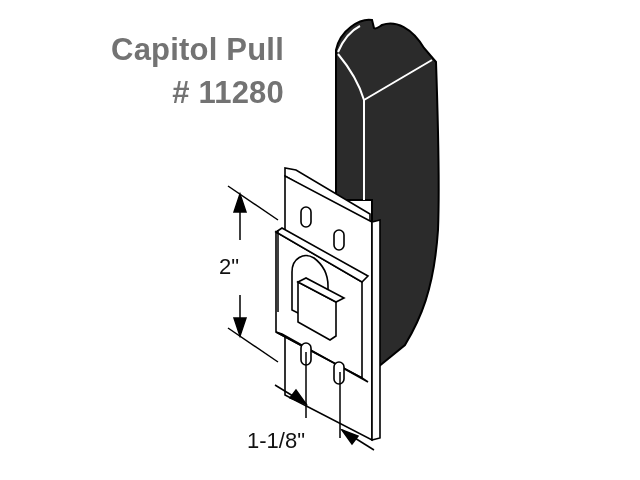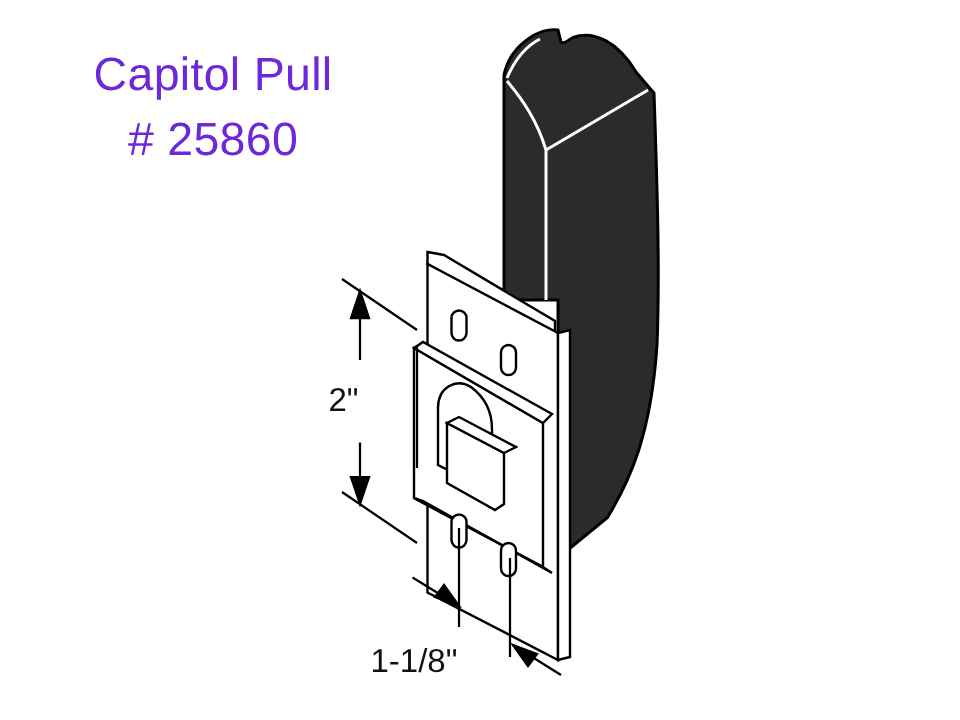--- a/index.html
+++ b/index.html
@@ -1,29 +1,29 @@
 <!DOCTYPE html>
 <html><head>
   <meta charset="utf-8">
   <style>
     html, body { margin: 0; padding: 0; background: #ffffff; }
     body { width: 640px; height: 480px; position: relative; overflow: hidden; font-family: "Liberation Sans", sans-serif; }
-    .title { position: absolute; left: 0; width: 284px; text-align: center; font-weight: normal; font-size: 31px; color: #6d28d9; line-height: 1; letter-spacing: 0.2px; }
+    .title { position: absolute; left: 0; width: 284px; text-align: right; font-weight: bold; font-size: 31px; color: #737373; line-height: 1; letter-spacing: 0.2px; }
     .t1 { top: 34px; }
     .t2 { top: 77px; }
     .dim-label { position: absolute; font-size: 22px; color: #111; line-height: 1; }
     .dim-height { left: 219px; top: 256px; }
     .dim-width { left: 247px; top: 430px; }
     svg.drawing { position: absolute; left: 0; top: 0; }
   </style>
 </head>
 <body>
 
 <div class="title t1">Capitol Pull</div>
-<div class="title t2"># 25860</div>
+<div class="title t2"># 11280</div>
 
 <svg class="drawing" width="640" height="480" viewBox="0 0 640 480">
 
   <g>
     <path d="M336,50 C340,30 360,18 372,20 L374,28 C376,30 380,26 382,25 C396,20 412,28 424,48 L436,62 C438,120 440,180 438,230 C434,290 420,320 405,345 L372,372 L372,200 L336,200 Z" fill="#2b2b2b" stroke="#000" stroke-width="2"></path>
 
     <path d="M338,52 C344,38 352,30 360,26" fill="none" stroke="#fff" stroke-width="2"></path>
     <path d="M338,54 C348,66 358,80 364,100" fill="none" stroke="#fff" stroke-width="2"></path>
     <path d="M364,100 L432,60" fill="none" stroke="#fff" stroke-width="2"></path>
     <path d="M364,100 L364,200" fill="none" stroke="#fff" stroke-width="2"></path>

